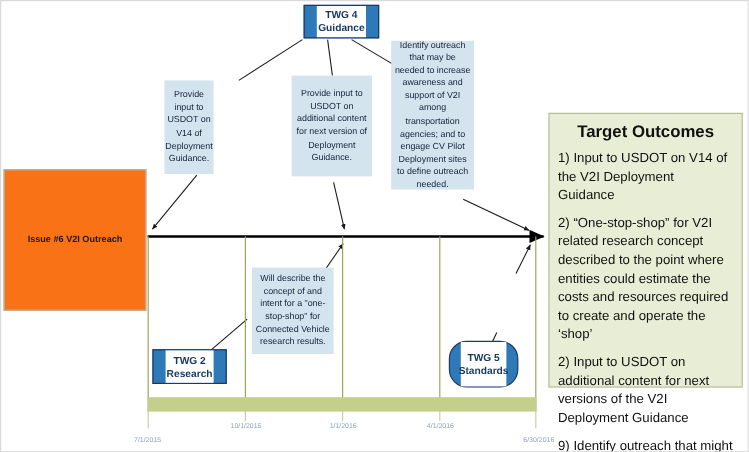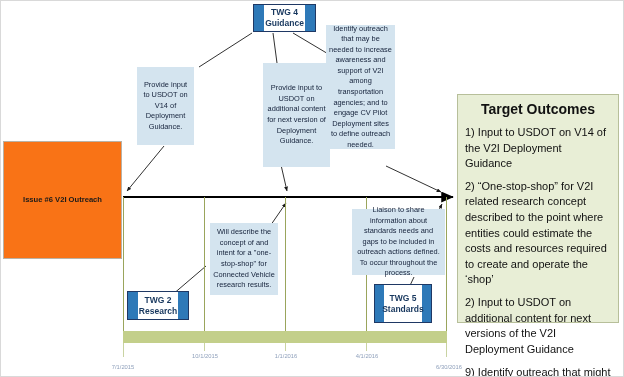--- a/index.html
+++ b/index.html
@@ -193,38 +193,37 @@
     <line x1="405" y1="293" x2="413" y2="276" stroke="#1a1a1a" stroke-width="0.9"></line>
   </svg>
 
   <div class="twg" style="left:252px;top:3px;width:63px;height:28px;">
     <div class="twg-inner">
       <span class="l1">TWG 4</span>
       <span class="l2">Guidance</span>
     </div>
   </div>
 
-  <div class="callout" style="left:136px;top:66px;width:57px;height:78px;">Provide input to USDOT on V14 of Deployment Guidance.</div>
-
-  <div class="callout" style="left:262px;top:62px;width:67px;height:104px;">Provide input to USDOT on additional content for next version of Deployment Guidance.</div>
-
-  <div class="callout" style="left:325px;top:24px;width:69px;height:124px;">Identify outreach that may be needed to increase awareness and support of V2I among transportation agencies; and to engage CV Pilot Deployment sites to define outreach needed.</div>
+  <div class="callout" style="left:136px;top:66px;width:41px;height:78px;">Provide input to USDOT on V14 of Deployment Guidance.</div>
+
+  <div class="callout" style="left:242px;top:62px;width:67px;height:84px;">Provide input to USDOT on additional content for next version of Deployment Guidance.</div>
+
+  <div class="callout" style="left:325px;top:33px;width:69px;height:124px;">Identify outreach that may be needed to increase awareness and support of V2I among transportation agencies; and to engage CV Pilot Deployment sites to define outreach needed.</div>
 
   <div class="callout" style="left:209px;top:222px;width:68px;height:72px;">Will describe the concept of and intent for a "one-stop-shop" for Connected Vehicle research results.</div>
 
-  <div class="callout" style="left:351px;top:208px;width:93px;height:66px;">Liaison to share information about standards needs and gaps to be included in outreach actions defined. To occur throughout the process.</div>
 
   <div class="twg" style="left:126px;top:290px;width:62px;height:29px;align-items:flex-end;">
     <div class="twg-inner">
       <span class="l1">TWG 2</span>
       <span class="l2">Research</span>
     </div>
   </div>
 
-  <div class="twg" style="left:373px;top:283px;width:58px;height:39px;">
+  <div class="twg" style="left:373px;top:283px;width:58px;height:39px;border-radius:15px;">
     <div class="twg-inner">
       <span class="l1">TWG 5</span>
       <span class="l2">Standards</span>
     </div>
   </div>
 
   <div class="issue-box" style="left:2px;top:140px;width:119px;height:118px;">
     <div class="inner">
       <span class="title">Issue #6 V2I Outreach</span>
     </div>

